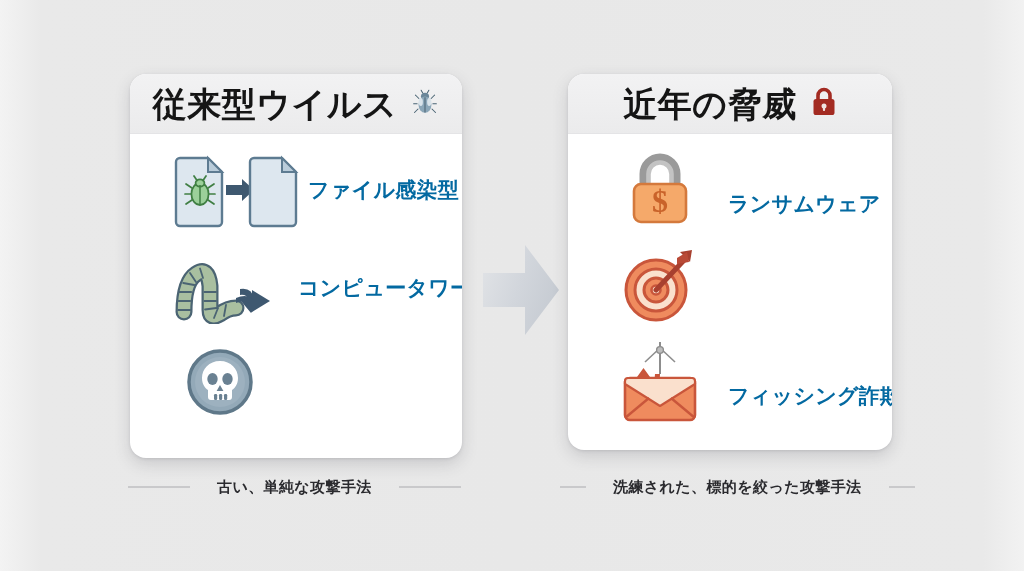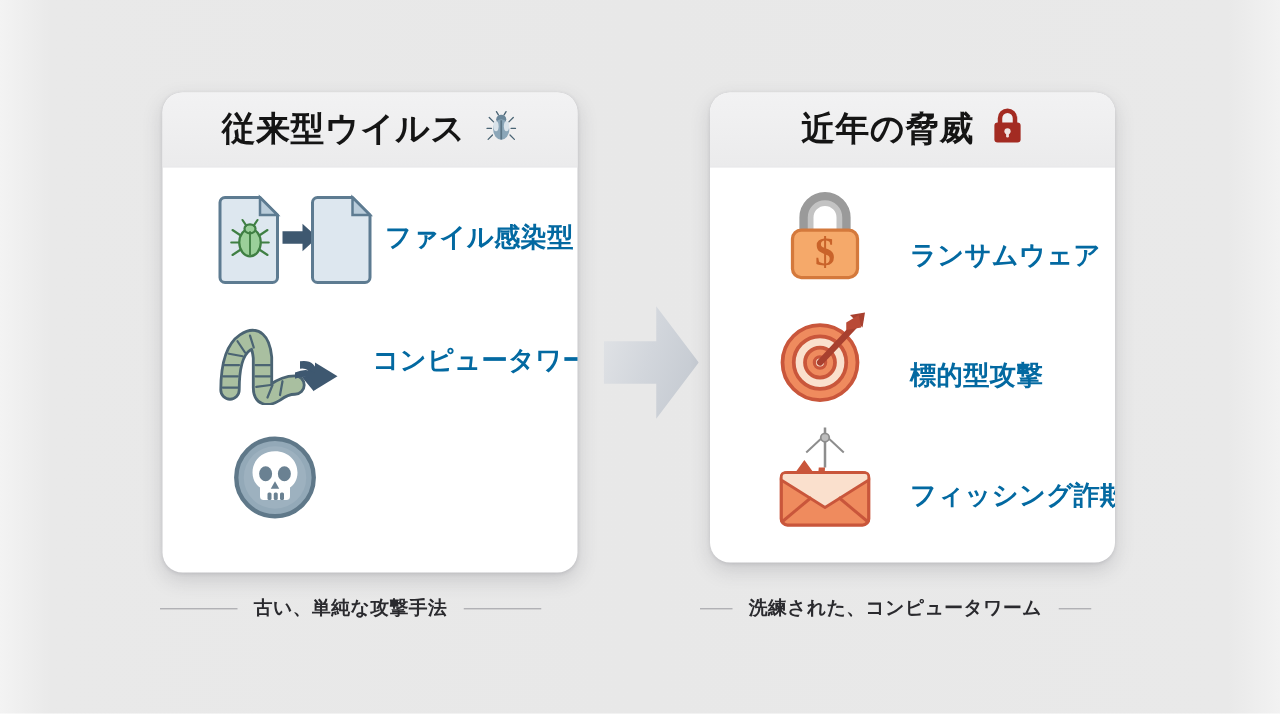--- a/index.html
+++ b/index.html
@@ -39,21 +39,21 @@
     background: linear-gradient(180deg, #f2f2f3 0%, #eeeeef 60%, #ebebec 100%);
     border-bottom: 1px solid #e4e4e6;
     display: flex;
     align-items: center;
     justify-content: center;
     gap: 14px;
     padding: 0 14px;
     box-sizing: border-box;
   }
   .card-title {
-    font-size: 27px;
+    font-size: 34px;
     font-weight: bold;
     color: #151515;
     letter-spacing: 0.5px;
     white-space: nowrap;
     line-height: 1;
   }
   .header-icon { flex: 0 0 auto; display: block; }
 
   .card-body {
     padding: 0;
@@ -108,21 +108,21 @@
     top: 243px;
     width: 76px;
     height: 94px;
   }
 
   
   .caption {
     position: absolute;
     display: flex;
     align-items: center;
-    gap: 13px;
+    gap: 27px;
     white-space: nowrap;
   }
   .caption-line {
     height: 1px;
     background: #a9a9ad;
     display: block;
   }
   .caption-text {
     font-size: 15px;
     font-weight: bold;
@@ -294,21 +294,20 @@
           <svg width="80" height="80" viewBox="0 0 80 80">
             <circle cx="36" cy="44" r="30" fill="#ef8b5e" stroke="#c9563b" stroke-width="3"></circle>
             <circle cx="36" cy="44" r="21" fill="#fae0cd" stroke="#c9563b" stroke-width="3"></circle>
             <circle cx="36" cy="44" r="12" fill="#ef8b5e" stroke="#c9563b" stroke-width="3"></circle>
             <circle cx="36" cy="44" r="4.5" fill="#fae0cd" stroke="#c9563b" stroke-width="2.6"></circle>
             <path d="M36 44 L68 10" stroke="#a8402f" stroke-width="5" stroke-linecap="round"></path>
             <path d="M60 6 l12 -2 l-2 12 l-5 -5 z" fill="#a8402f"></path>
             <path d="M57 18 l12 -2 l-2 -10 l-10 6 z" fill="#b94a36"></path>
           </svg>
         </span>
-        <span class="row-label">標的型攻撃</span>
       </div>
 
       <div class="row row-2">
         <span class="row-icon">
           <svg width="82" height="84" viewBox="0 0 82 84">
             <path d="M41 2 L41 34" stroke="#8d8d8d" stroke-width="2"></path>
             <path d="M41 8 L26 22" stroke="#8d8d8d" stroke-width="1.6"></path>
             <path d="M41 8 L56 22" stroke="#8d8d8d" stroke-width="1.6"></path>
             <circle cx="41" cy="10" r="3.4" fill="#bdbdbd" stroke="#8d8d8d" stroke-width="1.4"></circle>
             <path d="M41 34 q0 14 -10 14 q-9 0 -9 -9 l0 -2 l-4 0 l6.5 -9 l6.5 9 l-4 0 l0 1.6 q0 3.6 4.2 3.6 q4.8 0 4.8 -8.2 z" fill="#c9563b"></path>
@@ -325,17 +324,17 @@
   </div>
 
   <div class="caption" id="caption-legacy">
     <span class="caption-line"></span>
     <span class="caption-text">古い、単純な攻撃手法</span>
     <span class="caption-line"></span>
   </div>
 
   <div class="caption" id="caption-modern">
     <span class="caption-line"></span>
-    <span class="caption-text">洗練された、コンピュータワーム</span>
+    <span class="caption-text">洗練された、標的を絞った攻撃手法</span>
     <span class="caption-line"></span>
   </div>
 
 </div>
 
 </body></html>

